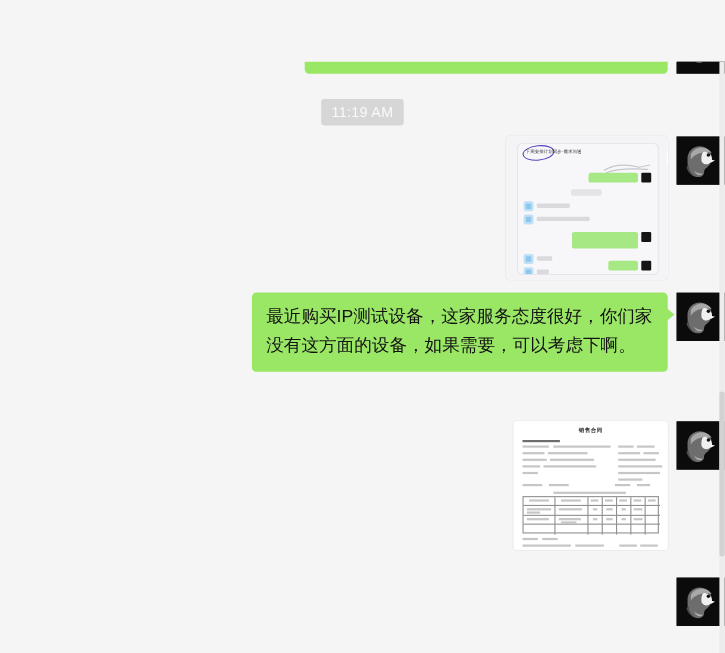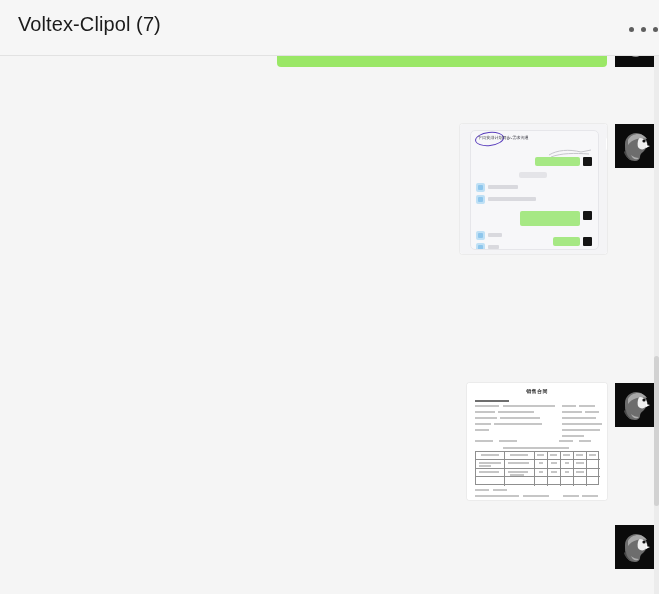--- a/index.html
+++ b/index.html
@@ -311,28 +311,20 @@
     height: 150px;
     background: #d2d2d2;
     border-radius: 3px;
   }
 </style>
 </head>
 <body>
 
 <div id="app">
 
-  <div id="header">
-    <div id="chat-title">Voltex-Clipol (7)</div>
-    <div id="more-menu">
-      <span class="dot"></span>
-      <span class="dot"></span>
-      <span class="dot"></span>
-    </div>
-  </div>
 
   <div id="messages">
 
     <div class="row out" id="row-top">
       <div id="bubble-top"></div>
       <div id="avatar-top">
         <svg width="44" height="44" viewBox="0 0 44 44" aria-hidden="true">
           <rect width="44" height="44" fill="#0b0b0b"></rect>
           <g fill="#b9b9b9">
             <path d="M11 17c1-5 5-8 10-8 5 0 9 3 10 7 1 4-1 7-3 9-1 1-2 3-2 5 0 2-2 4-5 4-4 0-7-2-8-5-1-2-3-4-3-7 0-2 0-4 1-5z" opacity="0.75"></path>
@@ -341,20 +333,23 @@
             <path d="M26 15c2 0 4 2 4 4s-2 4-4 4-3-1-3-3 1-5 3-5z" opacity="0.85"></path>
             <circle cx="28" cy="17" r="1.3"></circle>
           </g>
           <g fill="#8d8d8d" opacity="0.6">
             <path d="M9 22c-1 3 0 6 2 8 1 1 3 2 4 1-2-2-4-5-4-9z"></path>
           </g>
         </svg>
       </div>
     </div>
 
+    <div id="timestamp-row">
+      <div id="timestamp">11:19 AM</div>
+    </div>
 
     <div class="row out" style="left:0; top:68px; width:659px;">
       <div class="img-bubble">
         <div id="thumb-chat">
           <div class="nc-card">
 
             <div class="nc-circle"></div>
             <div class="nc-title">下周安排计划同步-需求沟通</div>
 
             <svg class="nc-scribble" style="left:76px; top:16px;" width="46" height="12">
@@ -398,20 +393,40 @@
             <path d="M25 14c3 0 6 2 7 5 1 3-1 5-3 6-2 1-5 0-6-2-1-3 0-9 2-9z" fill="#efefef"></path>
             <circle cx="29" cy="17" r="1.6" fill="#111"></circle>
             <path d="M31 21l4 1-4 2z" fill="#ffffff"></path>
             <path d="M11 26c0 4 2 8 6 10-4-1-7-4-8-8z" fill="#4a4a4a"></path>
             <path d="M16 31c2 2 5 3 8 3-2 2-6 2-8-3z" fill="#c9c9c9" opacity="0.7"></path>
           </g>
         </svg>
       </div>
     </div>
 
+    <div class="row out" style="left:0; top:210px; width:659px;">
+      <div class="bubble" style="width:378px;">
+        <span class="bubble-text">最近购买IP测试设备，这家服务态度很好，你们家没有这方面的设备，如果需要，可以考虑下啊。</span>
+      </div>
+      <div class="bubble-gap"></div>
+      <div class="avatar">
+        <svg width="44" height="44" viewBox="0 0 44 44" aria-hidden="true">
+          <rect width="44" height="44" fill="#0b0b0b"></rect>
+          <g>
+            <path d="M10 20c0-6 5-11 11-11 6 0 10 4 11 9 1 5-2 8-4 10-2 1-3 3-3 5s-2 4-5 4c-5 0-8-3-9-6-1-3-1-7-1-11z" fill="#6d6d6d"></path>
+            <path d="M13 16c2-4 6-6 10-6 4 0 7 2 9 5-3-1-7-1-10 0-4 1-7 3-9 6 0-2 0-4 0-5z" fill="#a8a8a8"></path>
+            <path d="M25 14c3 0 6 2 7 5 1 3-1 5-3 6-2 1-5 0-6-2-1-3 0-9 2-9z" fill="#efefef"></path>
+            <circle cx="29" cy="17" r="1.6" fill="#111"></circle>
+            <path d="M31 21l4 1-4 2z" fill="#ffffff"></path>
+            <path d="M11 26c0 4 2 8 6 10-4-1-7-4-8-8z" fill="#4a4a4a"></path>
+            <path d="M16 31c2 2 5 3 8 3-2 2-6 2-8-3z" fill="#c9c9c9" opacity="0.7"></path>
+          </g>
+        </svg>
+      </div>
+    </div>
 
     <div class="row out" style="left:0; top:327px; width:659px;">
       <div class="img-bubble">
         <div id="thumb-doc">
           <div class="doc-title">销售合同</div>
 
           <div class="doc-ln dark" style="left:8px; top:17px; width:34px;"></div>
           <div class="doc-ln light" style="left:8px; top:22px; width:24px;"></div>
           <div class="doc-ln light" style="left:36px; top:22px; width:52px;"></div>
           <div class="doc-ln light" style="left:95px; top:22px; width:14px;"></div>

